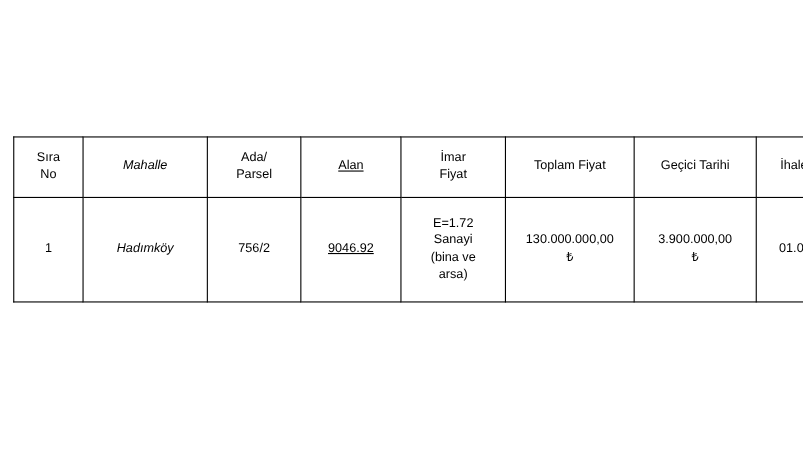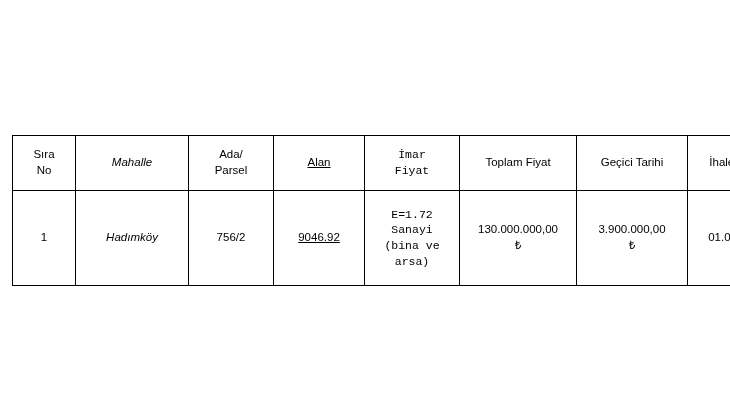--- a/index.html
+++ b/index.html
@@ -16,21 +16,21 @@
   }
   .page {
     position: relative;
     width: 730px;
     height: 420px;
     background: #ffffff;
   }
   .table-wrap {
     position: absolute;
     left: 12px;
-    top: 135px;
+    top: 124px;
     width: 706px;
   }
   table.listing {
     border-collapse: collapse;
     table-layout: fixed;
     width: 706px;
     background: #ffffff;
   }
   table.listing td, table.listing th {
     border: 1px solid #000000;
@@ -45,21 +45,21 @@
   thead td {
     height: 46px;
   }
   tbody td {
     height: 86px;
   }
   .col-sira { width: 56px; }
   .col-mahalle { width: 106px; font-style: italic; }
   .col-ada { width: 78px; }
   .col-alan { width: 84px; text-decoration: underline; }
-  .col-imar { width: 88px; font-family: Liberation Mono, monospace; }
+  .col-imar { width: 88px; }
   .col-toplam { width: 110px; }
   .col-gecici { width: 104px; }
   .col-ihale { width: 92px; }
 
   .cell-lines span {
     display: block;
   }
   .money {
     display: block;
   }

